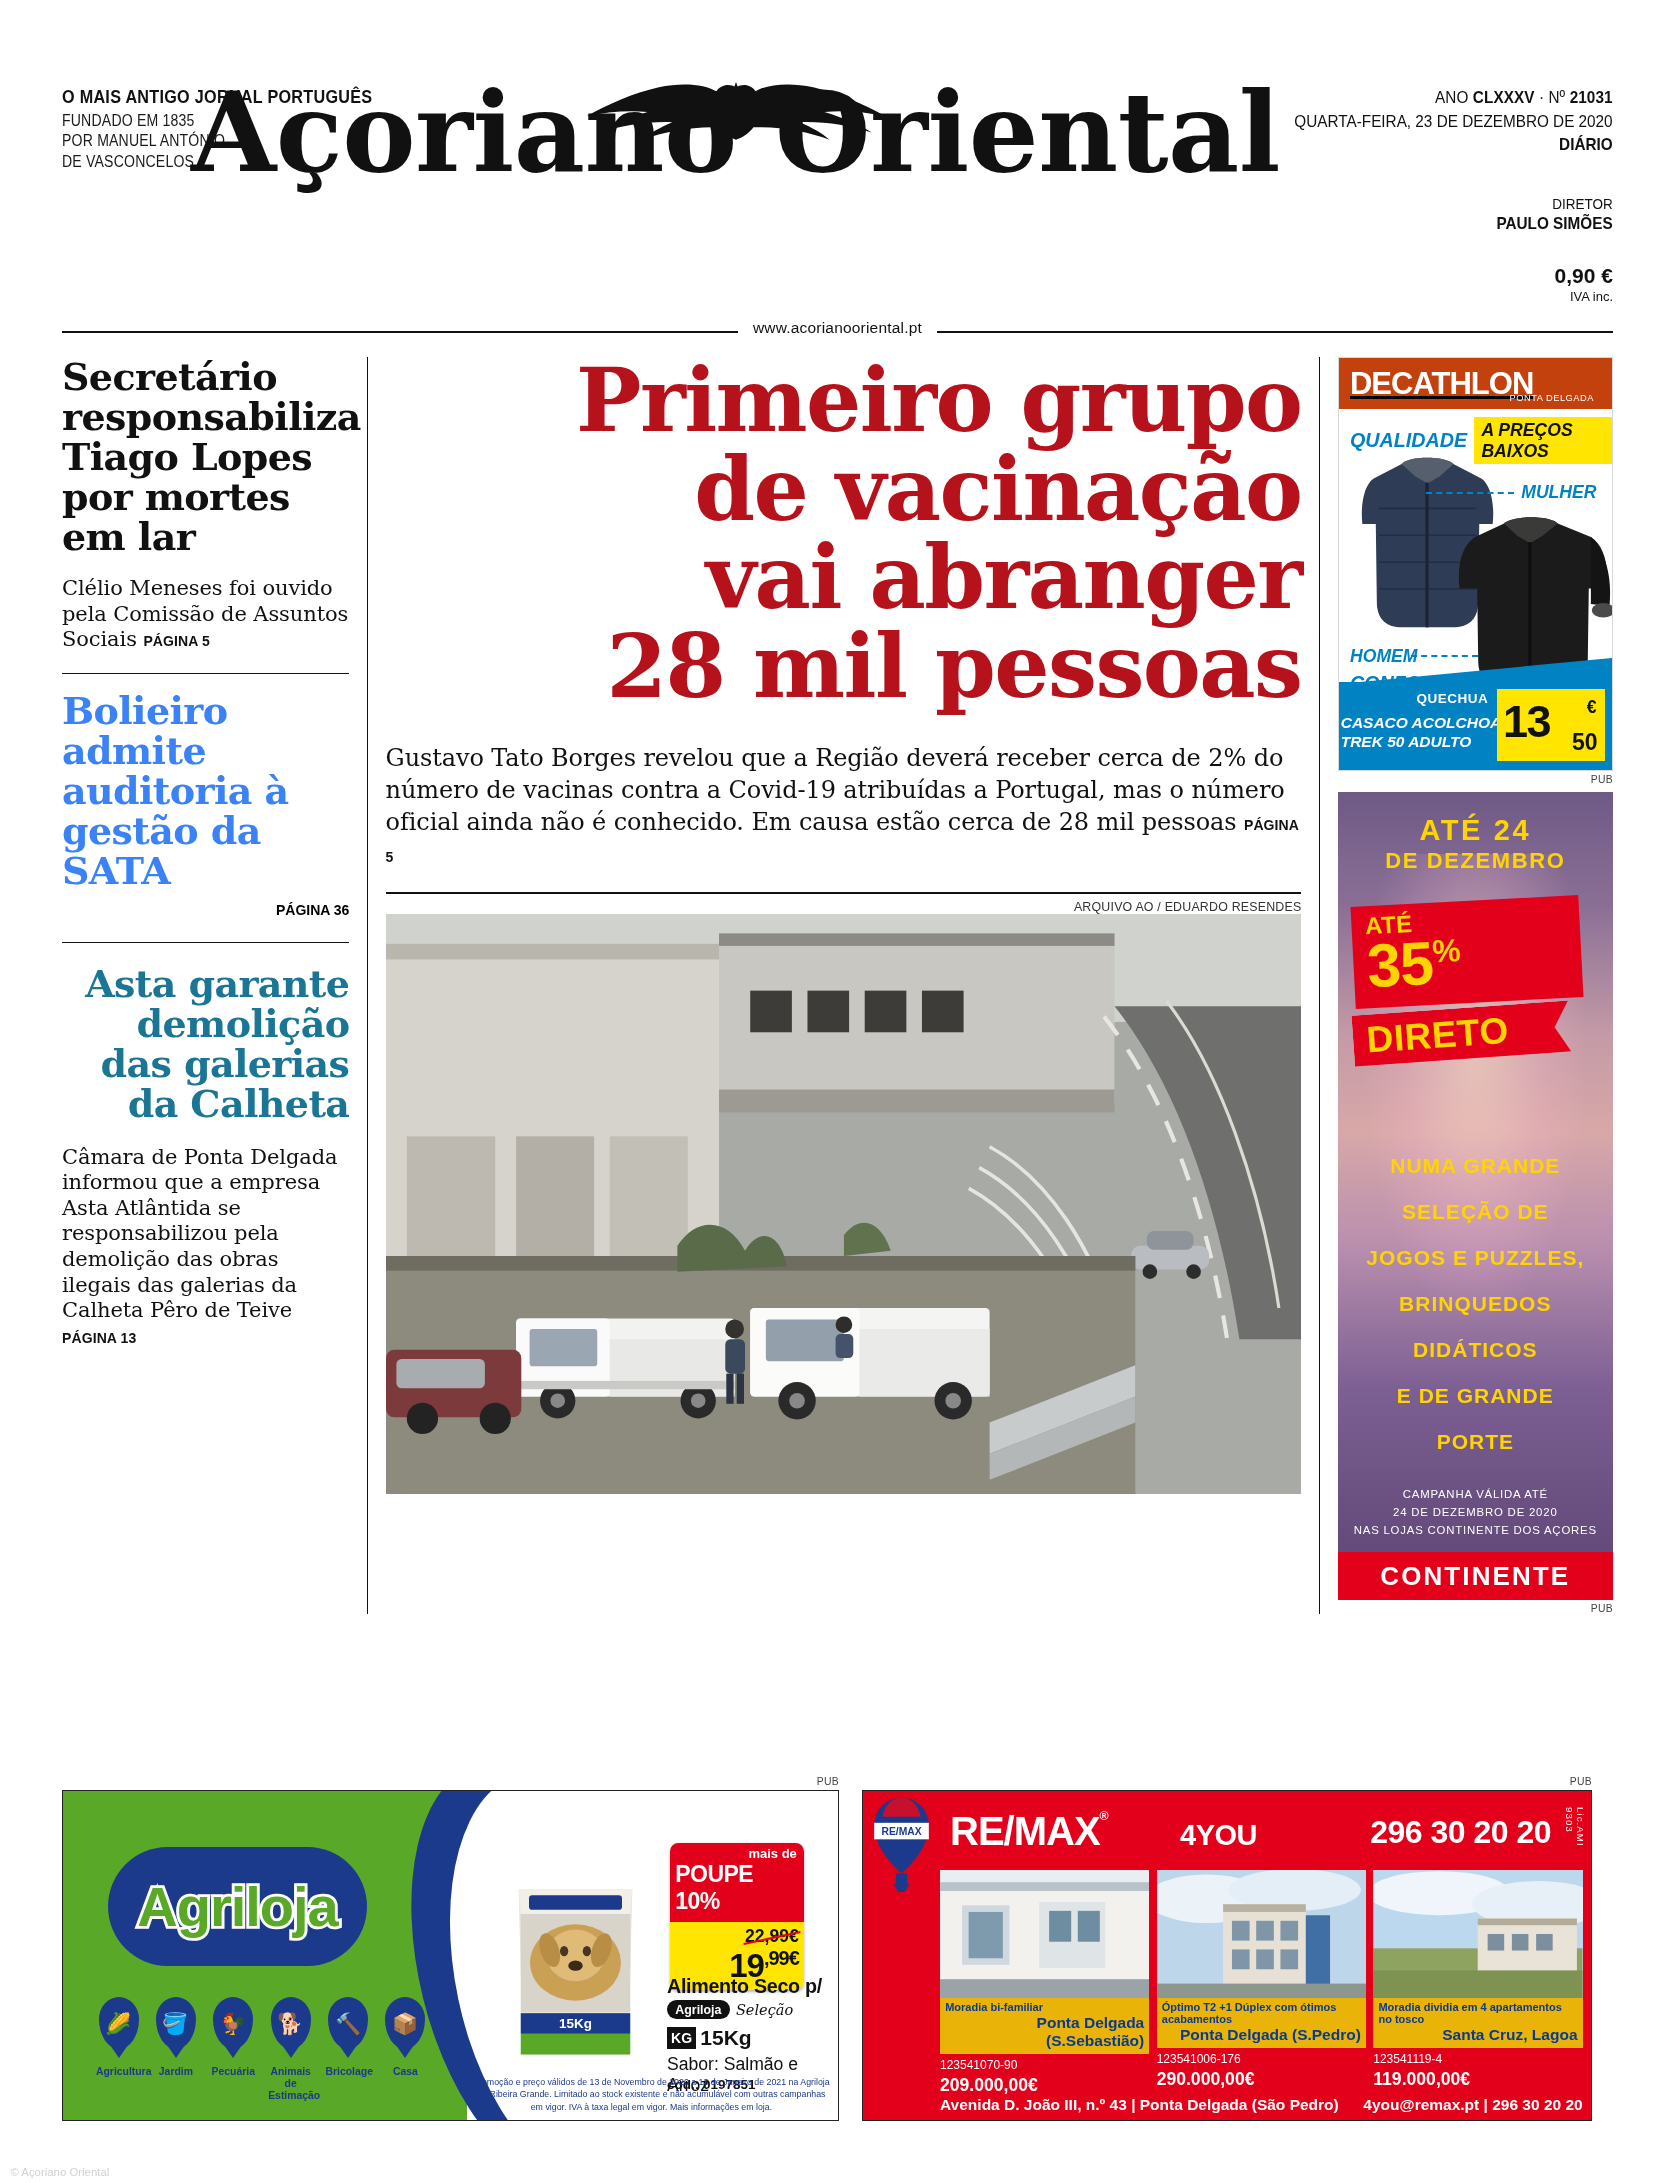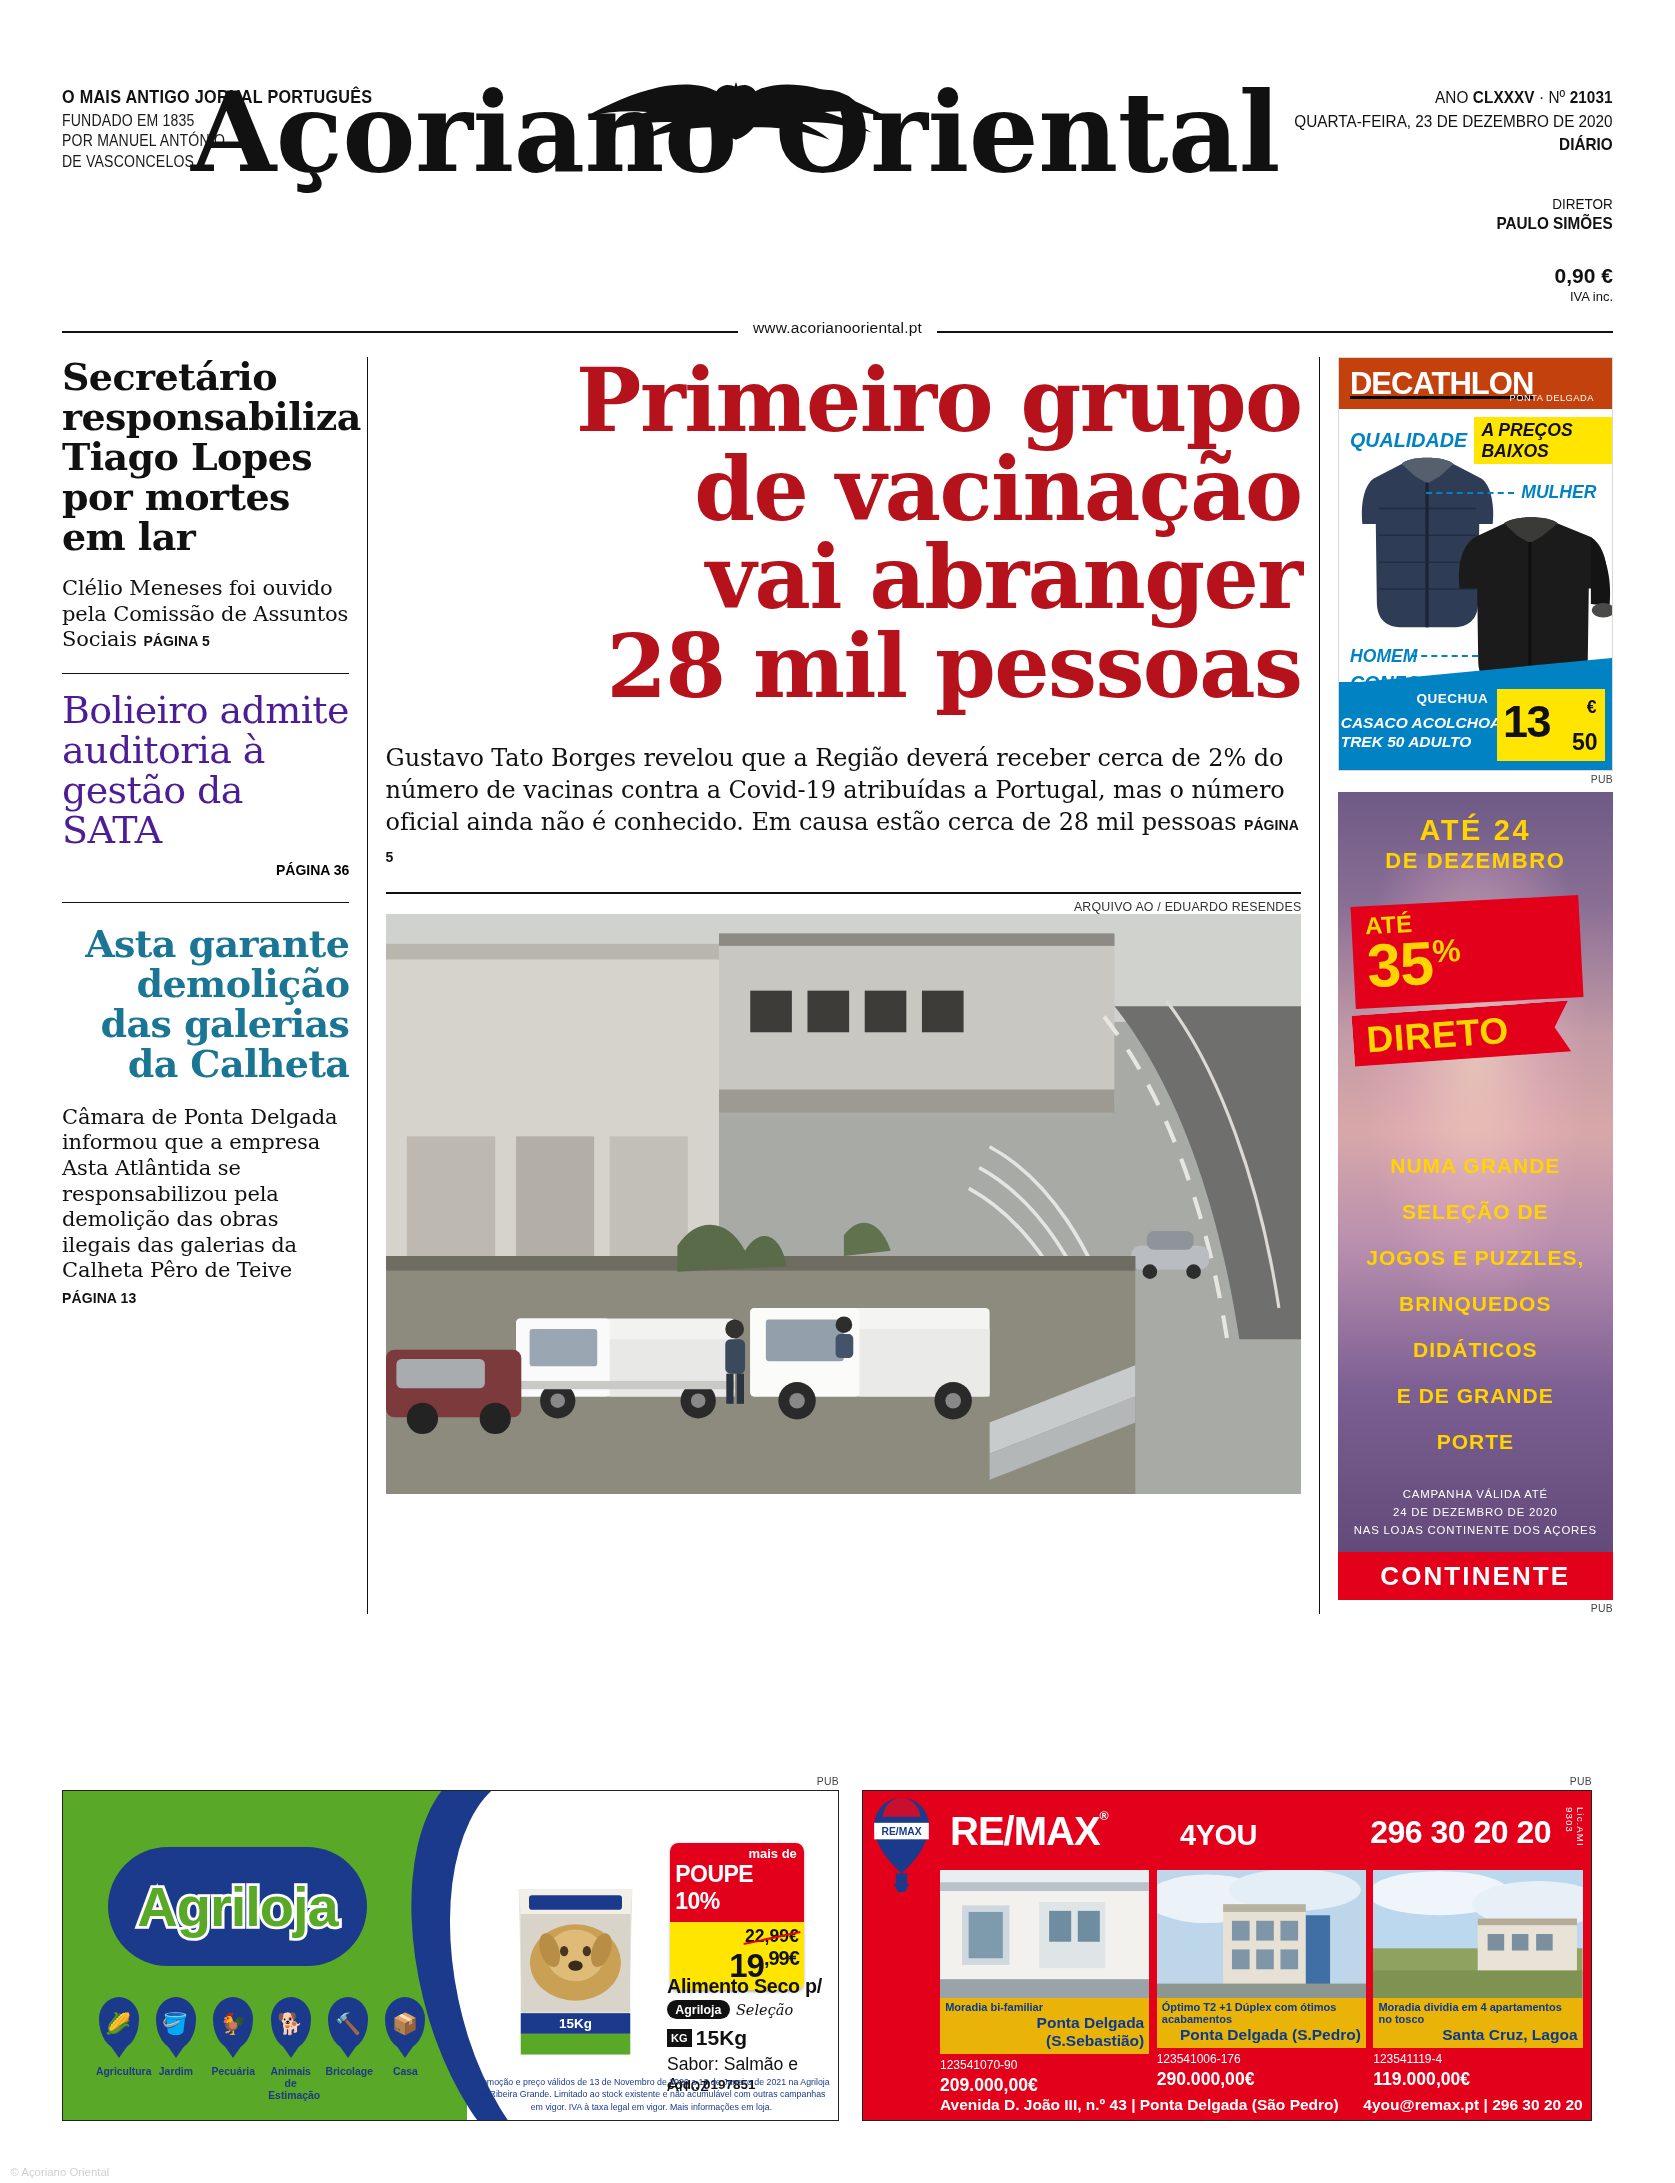--- a/index.html
+++ b/index.html
@@ -69,22 +69,22 @@
     font-size: 38px; line-height: 1.05; color: #111; letter-spacing: -0.6px;
   }
   .lead-dek {
     font-family: "DejaVu Serif", serif; font-size: 21px; line-height: 1.22;
     color: #111; margin-top: 19.7px; letter-spacing:-0.1px;
   }
   .pg-ref { font-family:"Liberation Sans",sans-serif; font-weight:800; font-size:14px; letter-spacing:0.1px; }
   .hr-thin { border-top: 1.6px solid #111; margin: 19.7px 0 17.6px; }
   .hr-thin2 { border-top: 1.6px solid #111; margin: 24px 0 21px; }
   .hed2 {
-    font-family:"DejaVu Serif", serif; font-weight:400; font-size:38px;
-    line-height:1.05; color:#4c1d95; letter-spacing:-0.6px;
+    font-family:"DejaVu Serif", serif; font-weight:700; font-size:38px;
+    line-height:1.05; color:#3b82f6; letter-spacing:-0.6px;
   }
   .pg-right { text-align:right; font-family:"Liberation Sans",sans-serif; font-weight:800; font-size:14px; margin-top: 11.4px;}
   .hed3 {
     font-family:"DejaVu Serif", serif; font-weight:700; font-size:38px;
     line-height:1.05; letter-spacing:-0.6px; text-align:right;
   }
   .dek3 {
     font-family:"DejaVu Serif", serif; font-size:21px; line-height:1.22;
     color:#111; margin-top: 21px; letter-spacing:-0.1px;
   }
@@ -193,21 +193,21 @@
   .agri-old { color:#111; font-weight:900; font-size: 17.6px; position:relative; display:inline-block; }
   .agri-old:after { content:""; position:absolute; left:-2.1px; right:-2.1px; top:52%; height:2.1px; background:#e2001a; transform: rotate(-12deg); }
   .agri-new { color:#111; font-weight:900; font-size: 33px; letter-spacing:-1px; line-height:1; margin-top: 1px; }
   .agri-new sup { font-size: 20px; vertical-align: super; }
   .agri-name { position:absolute; left: 604px; top: 184px; font-weight:800; font-size: 19.7px; color:#111; letter-spacing:-0.3px; }
   .agri-brand { position:absolute; left: 604px; top: 209px; display:flex; align-items:center; gap: 6.2px; }
   .agri-brandbox { background:#111; color:#fff; font-weight:900; font-size: 12.4px; padding: 2.6px 8.3px; border-radius: 10.4px;
                    -webkit-text-stroke: 0; }
   .agri-selec { font-family:"DejaVu Serif", serif; font-style:italic; font-size: 14.5px; color:#111; }
   .agri-kg { position:absolute; left: 604px; top: 235px; display:flex; align-items:center; gap: 4.1px; }
-  .agri-kgbox { background:#111; color:#fff; font-weight:800; font-size: 11px; padding: 3.1px 4.1px; text-align: center; }
+  .agri-kgbox { background:#111; color:#fff; font-weight:800; font-size: 14px; padding: 3.1px 4.1px; text-align: center; }
   .agri-kgt { font-weight:900; font-size: 21px; color:#111; }
   .agri-sabor { position:absolute; left: 604px; top: 263px; font-size: 17.6px; color:#111; }
   .agri-cod { position:absolute; left: 604px; top: 286px; font-size: 13.5px; color:#111; font-weight:700; }
   .agri-legal { position:absolute; left: 409px; right: 7.2px; bottom: 7.2px; color:#1b3a8c; font-size: 8.8px; line-height:1.42; text-align:center; }
 
   
   .remax-box { position:relative; width:100%; height: 331px; border:1px solid #222; background:#e2001a; overflow:hidden; }
   .rx-head { position:relative; height: 78px; }
   .rx-balloon { position:absolute; left: 8.3px; top: 5.2px; width: 61px; height: 98px; }
   .rx-logo { position:absolute; left: 87px; top: 17.6px; color:#fff; font-weight:900; font-size: 40px; letter-spacing:-1px; }

